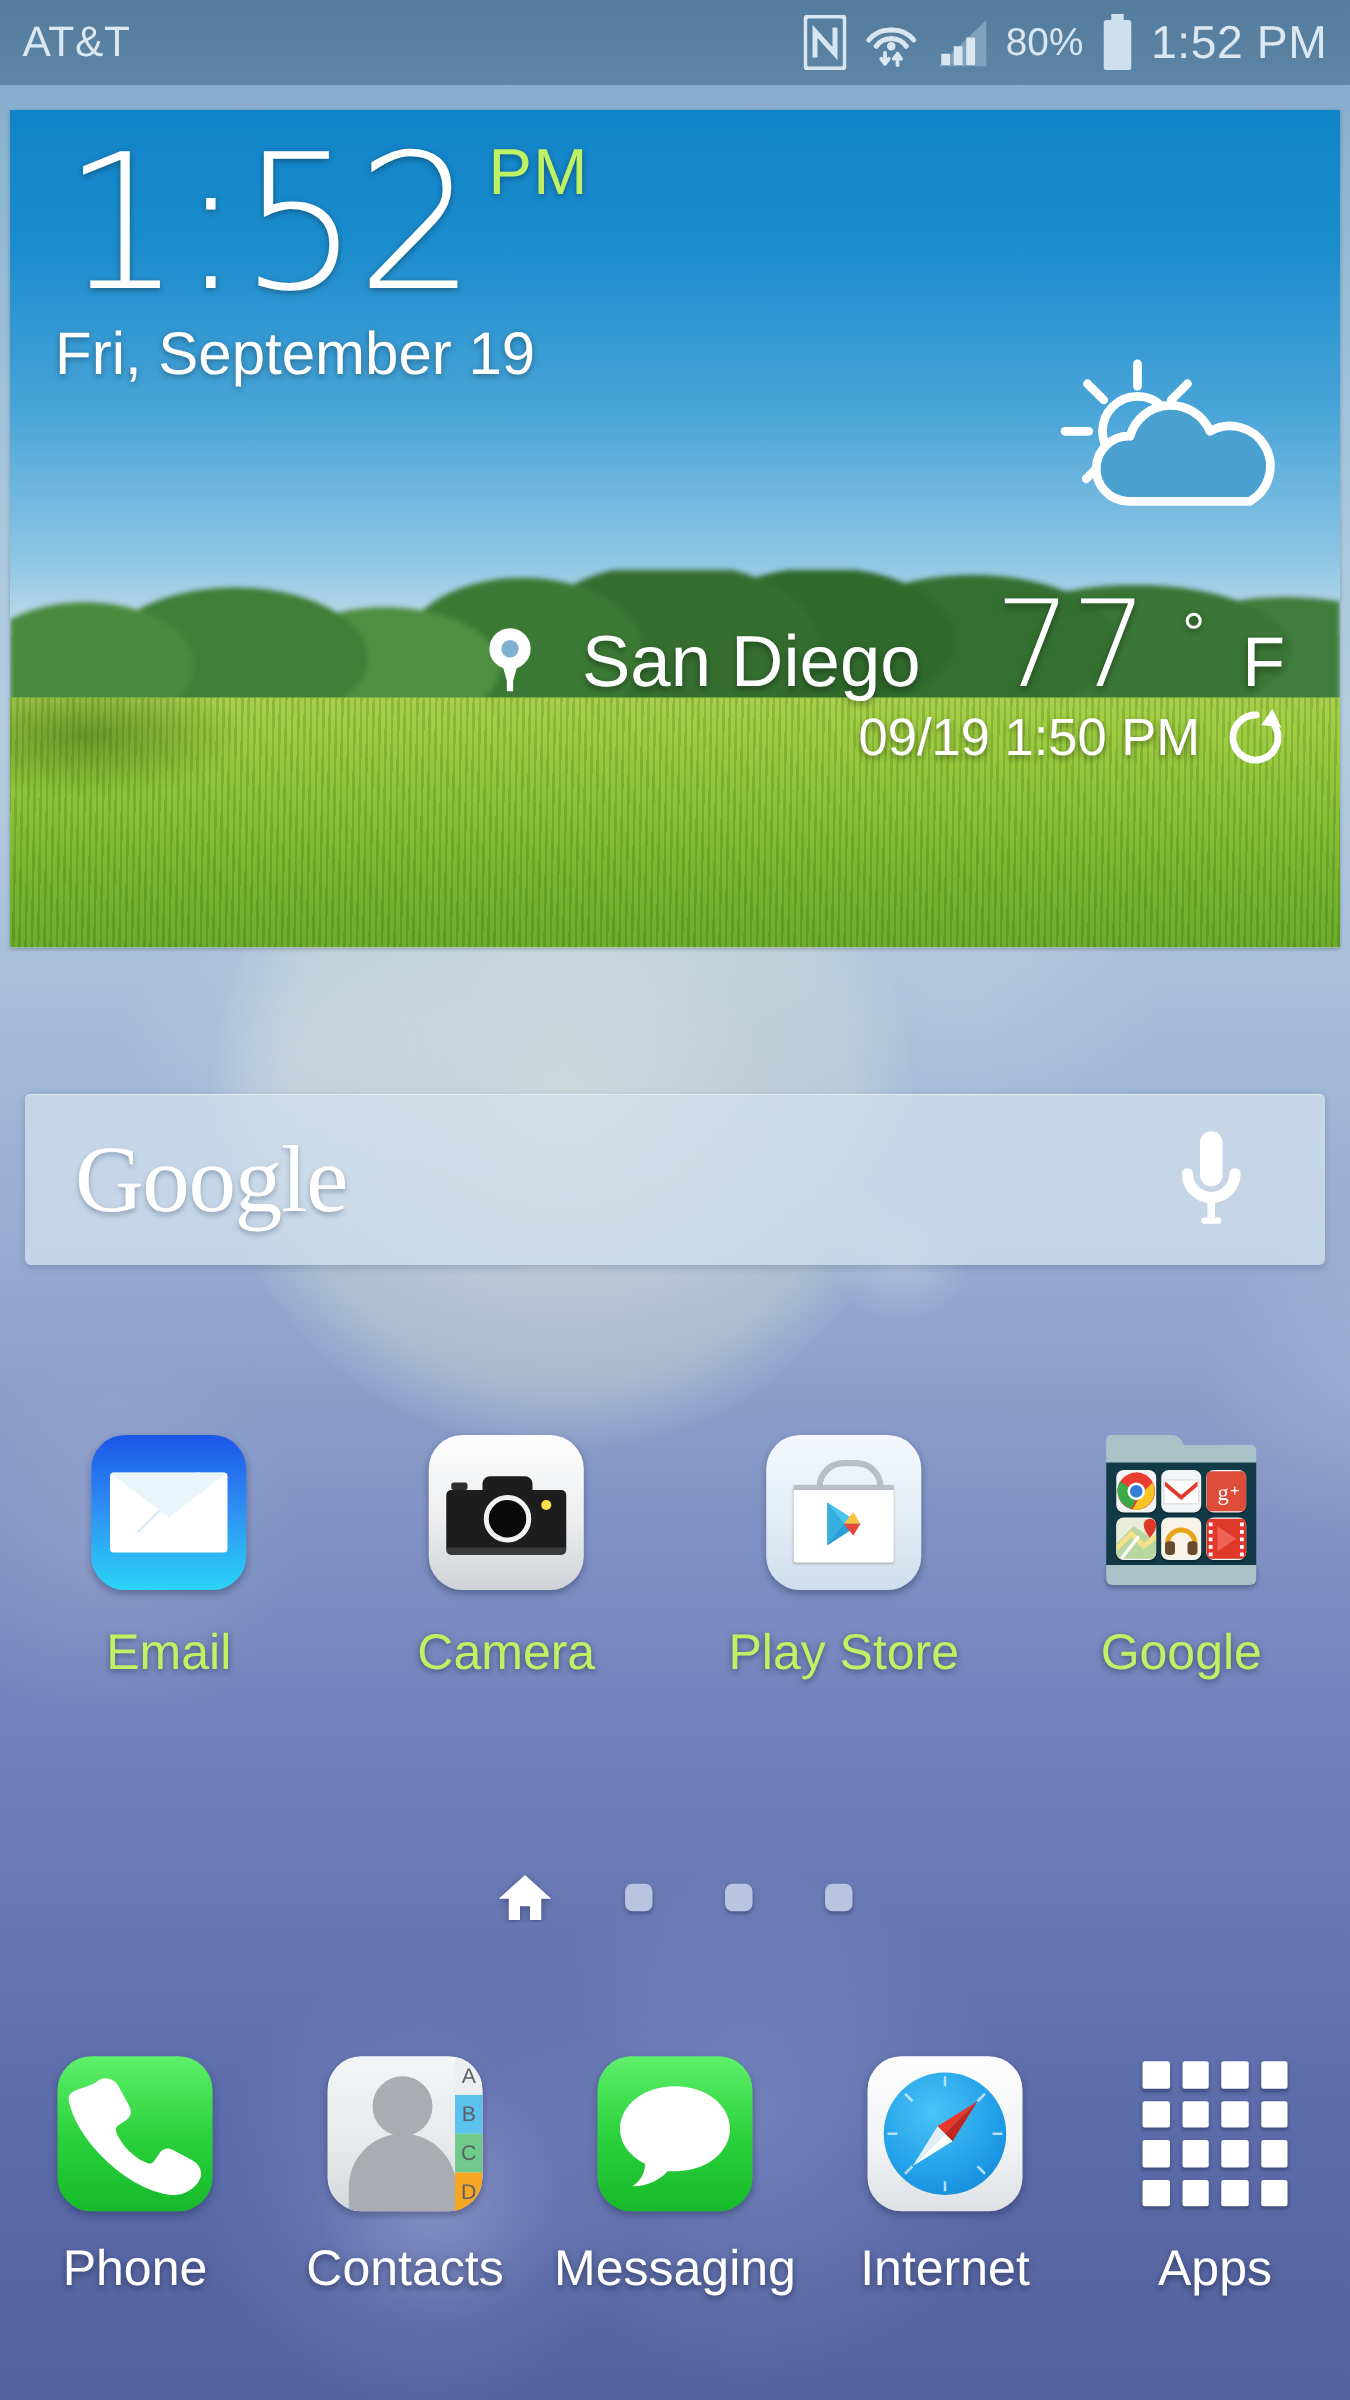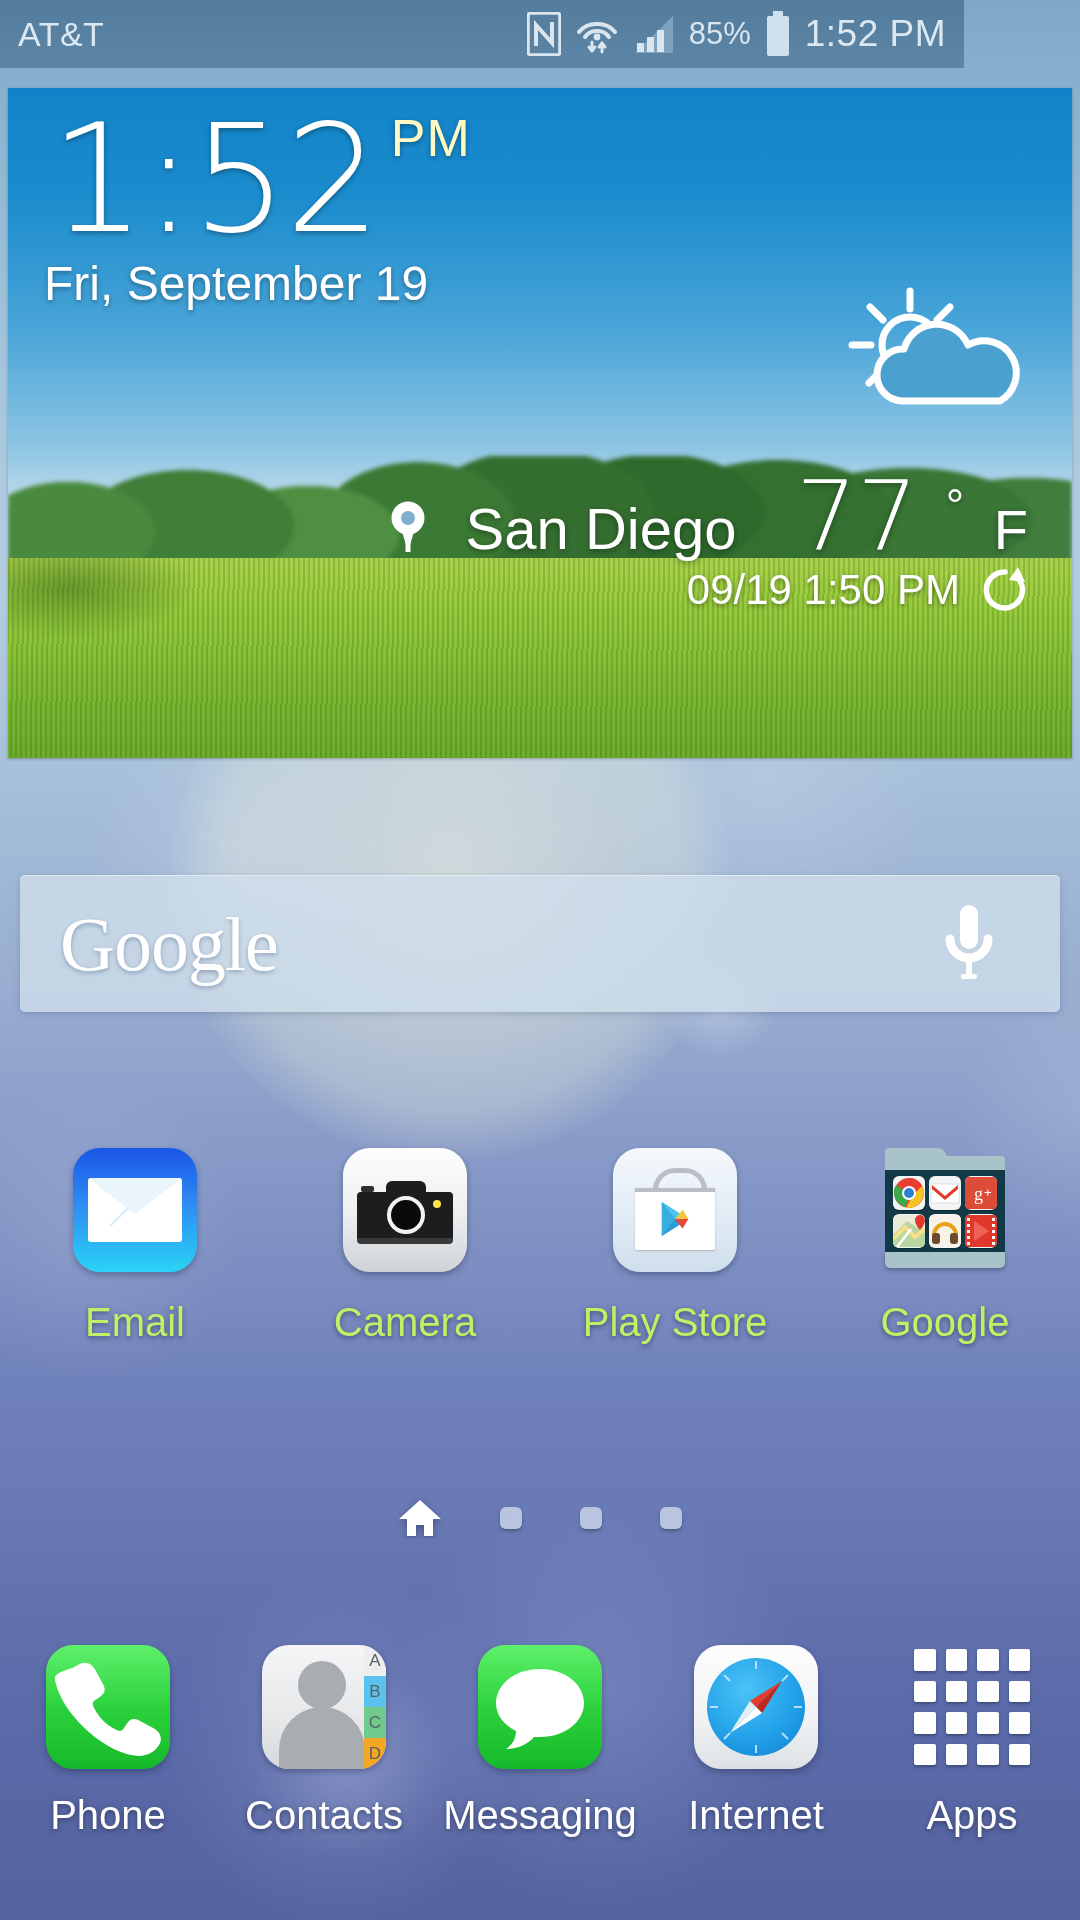--- a/index.html
+++ b/index.html
@@ -12,21 +12,21 @@
   
   #wallpaper{position:absolute;inset:0;
     background:linear-gradient(180deg,
       #7fa8c8 0%, #8fb6d2 8%, #a6c6dd 20%, #b3cde0 30%,
       #a8c0da 40%, #97acd0 52%, #8496c6 62%, #7082bb 72%,
       #6474b0 82%, #5a69a8 90%, #55649f 100%);
   }
   .bokeh{position:absolute;border-radius:50%;pointer-events:none;}
 
   
-  #statusbar{position:absolute;left:0;top:0;width:964px;height:68px;
+  #statusbar{position:absolute;left:0;top:0;width:1080px;height:68px;
     background:linear-gradient(180deg,rgba(56,96,130,.62),rgba(56,96,130,.52));
     display:flex;align-items:center;color:#d9e6f0;}
   #carrier{font-size:34px;letter-spacing:.5px;margin-left:18px;color:#dbe8f2;}
   #status-right{margin-left:auto;display:flex;align-items:center;gap:14px;margin-right:18px;}
   #batt-pct{font-size:31px;color:#d9e6f0;}
   #clock-status{font-size:37px;color:#dbe8f2;letter-spacing:.5px;}
 
   
   #widget{position:absolute;left:8px;top:88px;width:1064px;height:670px;overflow:hidden;
     box-shadow:0 1px 3px rgba(0,0,0,.25);}
@@ -48,21 +48,21 @@
     background:linear-gradient(180deg,#a8cf4a 0%,#9dcb3e 14%,#8dc437 34%,#7db830 58%,#6fae2b 80%,#66a627 100%);}
   #wgrass:after{content:"";position:absolute;inset:0;opacity:.42;
     background:repeating-linear-gradient(91deg,rgba(60,110,20,.55) 0 2px,rgba(180,220,90,.25) 2px 5px);}
   #wgrass-dark{position:absolute;left:0;top:470px;width:300px;height:110px;
     background:radial-gradient(ellipse 180px 70px at 60px 30px,rgba(40,90,20,.45),transparent 72%);}
 
   #w-clock{position:absolute;left:42px;top:20px;display:flex;align-items:flex-start;
     text-shadow:0 2px 5px rgba(0,0,0,.35);}
   #w-time{font-size:150px;line-height:.95;color:#fff;font-weight:200;letter-spacing:-2px;
     font-family:"DejaVu Sans","Liberation Sans",sans-serif;}
-  #w-ampm{font-size:52px;color:#fef9c3;font-weight:300;margin-left:12px;margin-bottom:16px;letter-spacing:1px;}
+  #w-ampm{font-size:52px;color:#bef264;font-weight:300;margin-left:12px;margin-bottom:16px;letter-spacing:1px;}
   #w-date{position:absolute;left:36px;top:168px;font-size:48px;color:#ffffff;font-weight:300;
     text-shadow:0 2px 5px rgba(0,0,0,.35);}
 
   #w-icon{position:absolute;right:40px;top:195px;width:190px;height:130px;}
   #w-loc{position:absolute;left:380px;top:385px;width:640px;display:flex;align-items:baseline;
     justify-content:space-between;color:#fff;text-shadow:0 2px 6px rgba(0,0,0,.4);}
   #w-city{font-size:58px;font-weight:300;margin-left:10px;}
   #w-temp{font-size:96px;font-weight:200;margin-left:32px;line-height:.9;
     font-family:"DejaVu Sans","Liberation Sans",sans-serif;}
   #w-deg{font-size:46px;font-weight:300;align-self:flex-start;margin-top:6px;}
@@ -190,21 +190,21 @@
       <path d="M27 40 L27 31 M27 31 L24 35 M27 31 L30 35" stroke="#d9e6f0" stroke-width="3" fill="none" stroke-linecap="round"></path>
     </svg>
 
     <svg width="42" height="42" viewBox="0 0 42 42">
       <polygon points="2,40 40,40 40,3" fill="#7fa3bd"></polygon>
       <polygon points="6,38 22,38 22,38" fill="none"></polygon>
       <rect x="4" y="30" width="7" height="9" fill="#d9e6f0"></rect>
       <rect x="14" y="24" width="7" height="15" fill="#d9e6f0"></rect>
       <rect x="24" y="17" width="7" height="22" fill="#d9e6f0"></rect>
     </svg>
-    <div id="batt-pct">85%</div>
+    <div id="batt-pct">80%</div>
 
     <svg width="26" height="46" viewBox="0 0 26 46">
       <rect x="8" y="0" width="10" height="5" fill="#cfe0ee"></rect>
       <rect x="2" y="5" width="22" height="40" rx="2" fill="#cfe0ee"></rect>
     </svg>
     <div id="clock-status">1:52 PM</div>
   </div>
 </div>
 
 <div id="widget">

